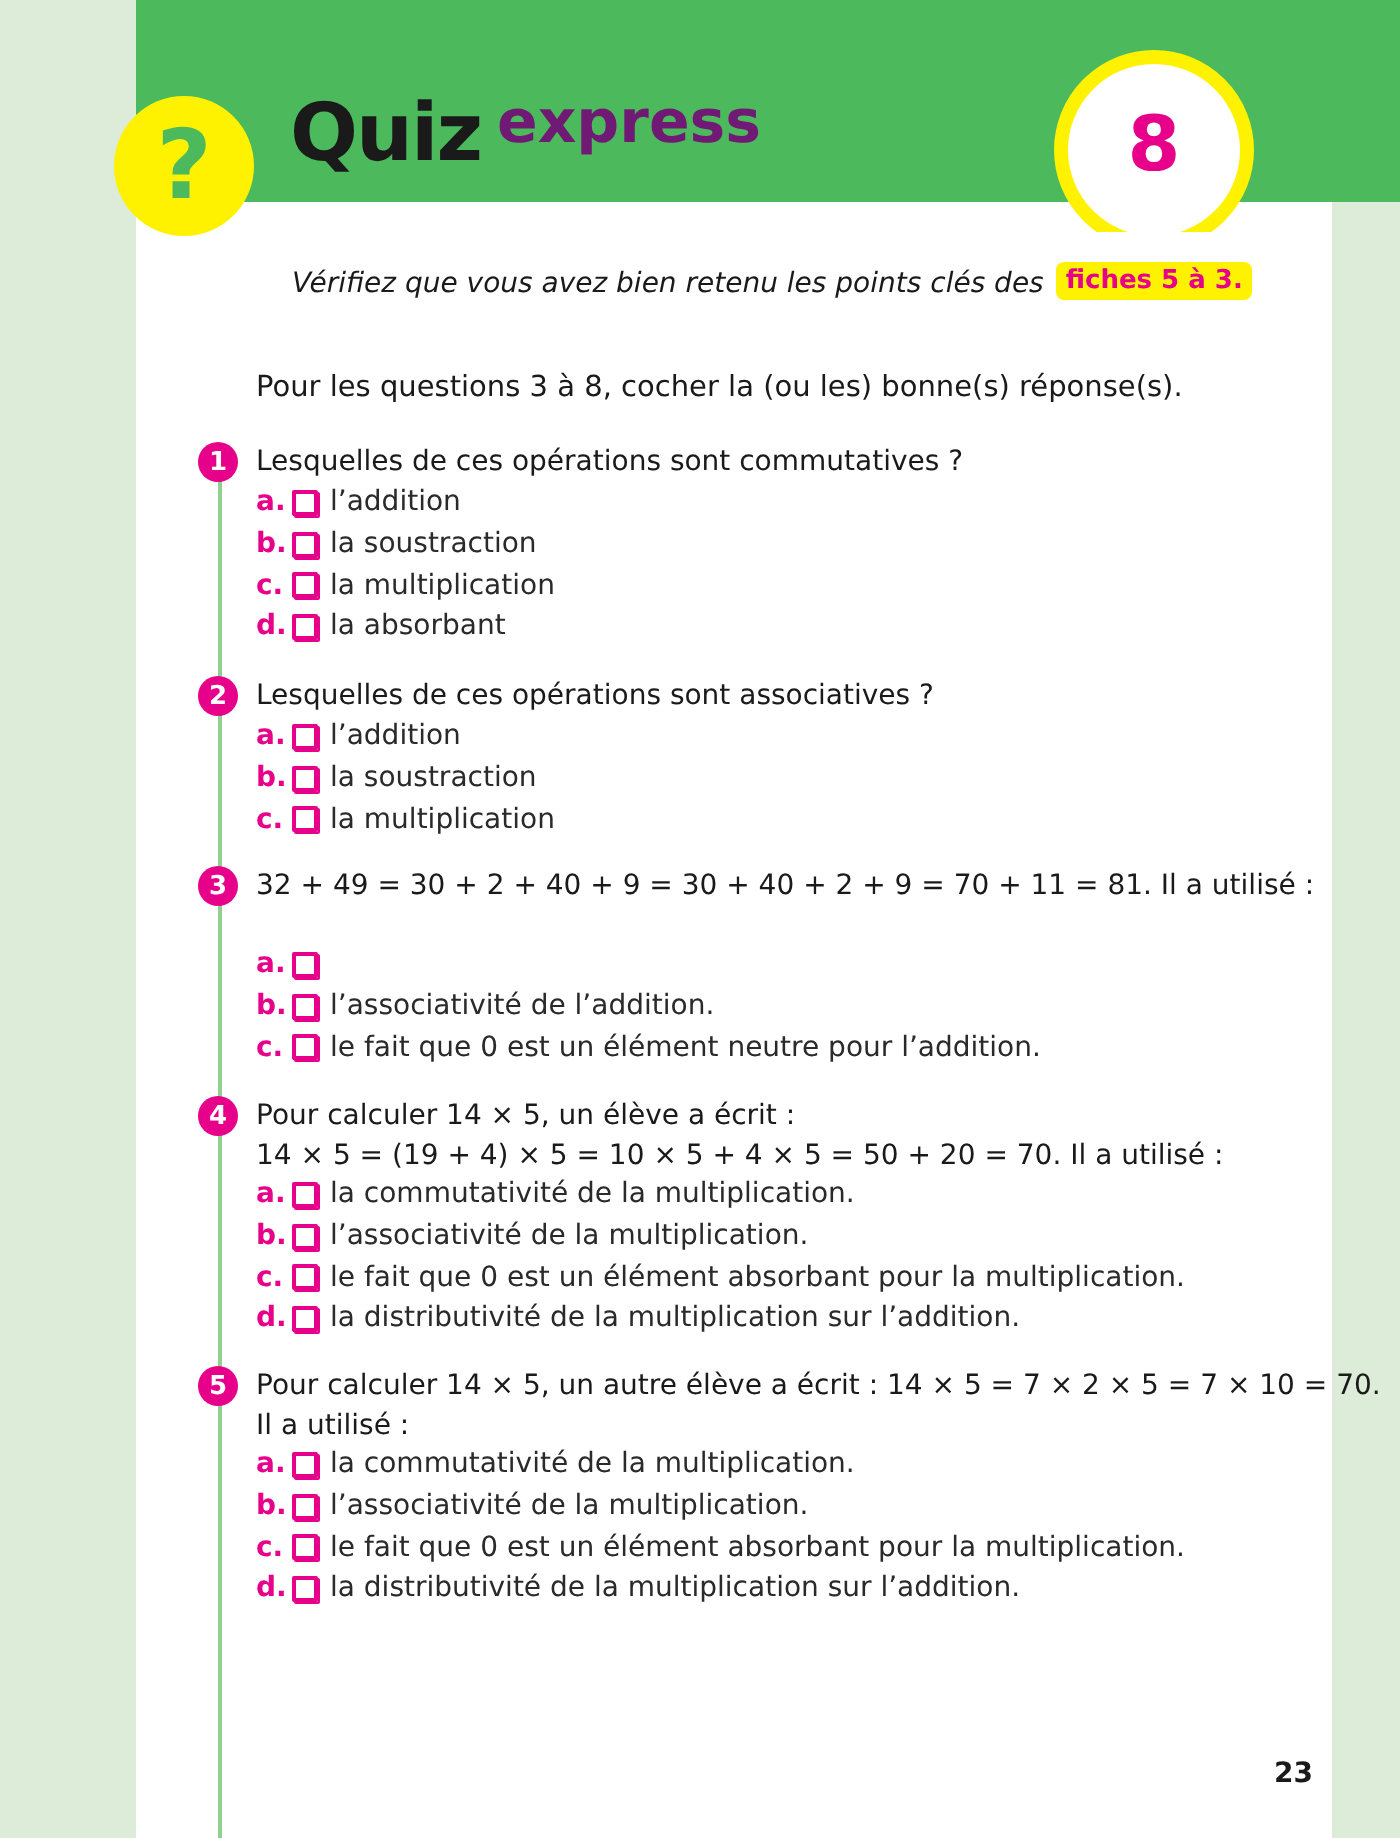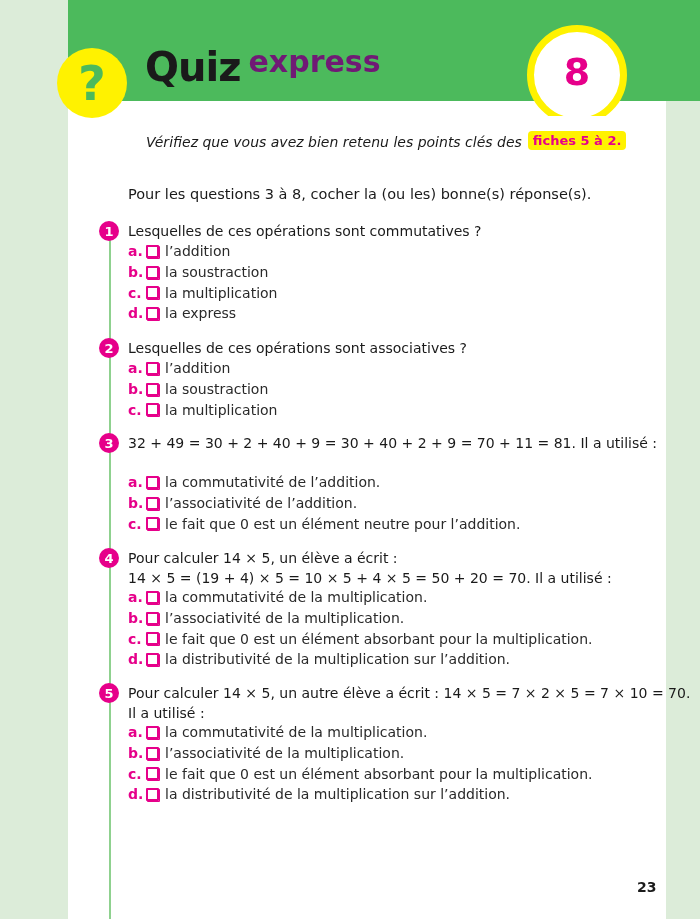--- a/index.html
+++ b/index.html
@@ -96,21 +96,21 @@
   <span class="quiz">Quiz</span>
   <span class="express">express</span>
 </div>
 
 <div class="num-badge">
   <span>8</span>
 </div>
 
 <div class="intro">
   <span>Vérifiez que vous avez bien retenu les points clés des</span>
-  <span class="tag">fiches 5 à 2.</span>
+  <span class="tag">fiches 5 à 3.</span>
 </div>
 
 <div class="instructions">Pour les questions 3 à 8, cocher la (ou les) bonne(s) réponse(s).</div>
 
 <div class="vline"></div>
 
 <div class="question" style="top:221px;">
   <div class="qnum">1</div>
   <div class="qtext">
       <div>Lesquelles de ces opérations sont commutatives ?</div>
@@ -127,21 +127,21 @@
         <span>la soustraction</span>
       </div>
     <div class="opt">
         <span class="letter">c.</span>
         <span class="box"></span>
         <span>la multiplication</span>
       </div>
     <div class="opt">
         <span class="letter">d.</span>
         <span class="box"></span>
-        <span>la express</span>
+        <span>la absorbant</span>
       </div>
   </div>
 </div>
 
 <div class="question" style="top:338px;">
   <div class="qnum">2</div>
   <div class="qtext">
       <div>Lesquelles de ces opérations sont associatives ?</div>
     </div>
   <div class="opts" style="top:20px;">
@@ -165,21 +165,20 @@
 
 <div class="question" style="top:433px;">
   <div class="qnum">3</div>
   <div class="qtext">
     <div>32 + 49 = 30 + 2 + 40 + 9 = 30 + 40 + 2 + 9 = 70 + 11 = 81. Il a utilisé :</div>
   </div>
   <div class="opts" style="top:39px;">
     <div class="opt">
         <span class="letter">a.</span>
         <span class="box"></span>
-        <span>la commutativité de l’addition.</span>
       </div>
     <div class="opt">
         <span class="letter">b.</span>
         <span class="box"></span>
         <span>l’associativité de l’addition.</span>
       </div>
     <div class="opt">
         <span class="letter">c.</span>
         <span class="box"></span>
         <span>le fait que 0 est un élément neutre pour l’addition.</span>

